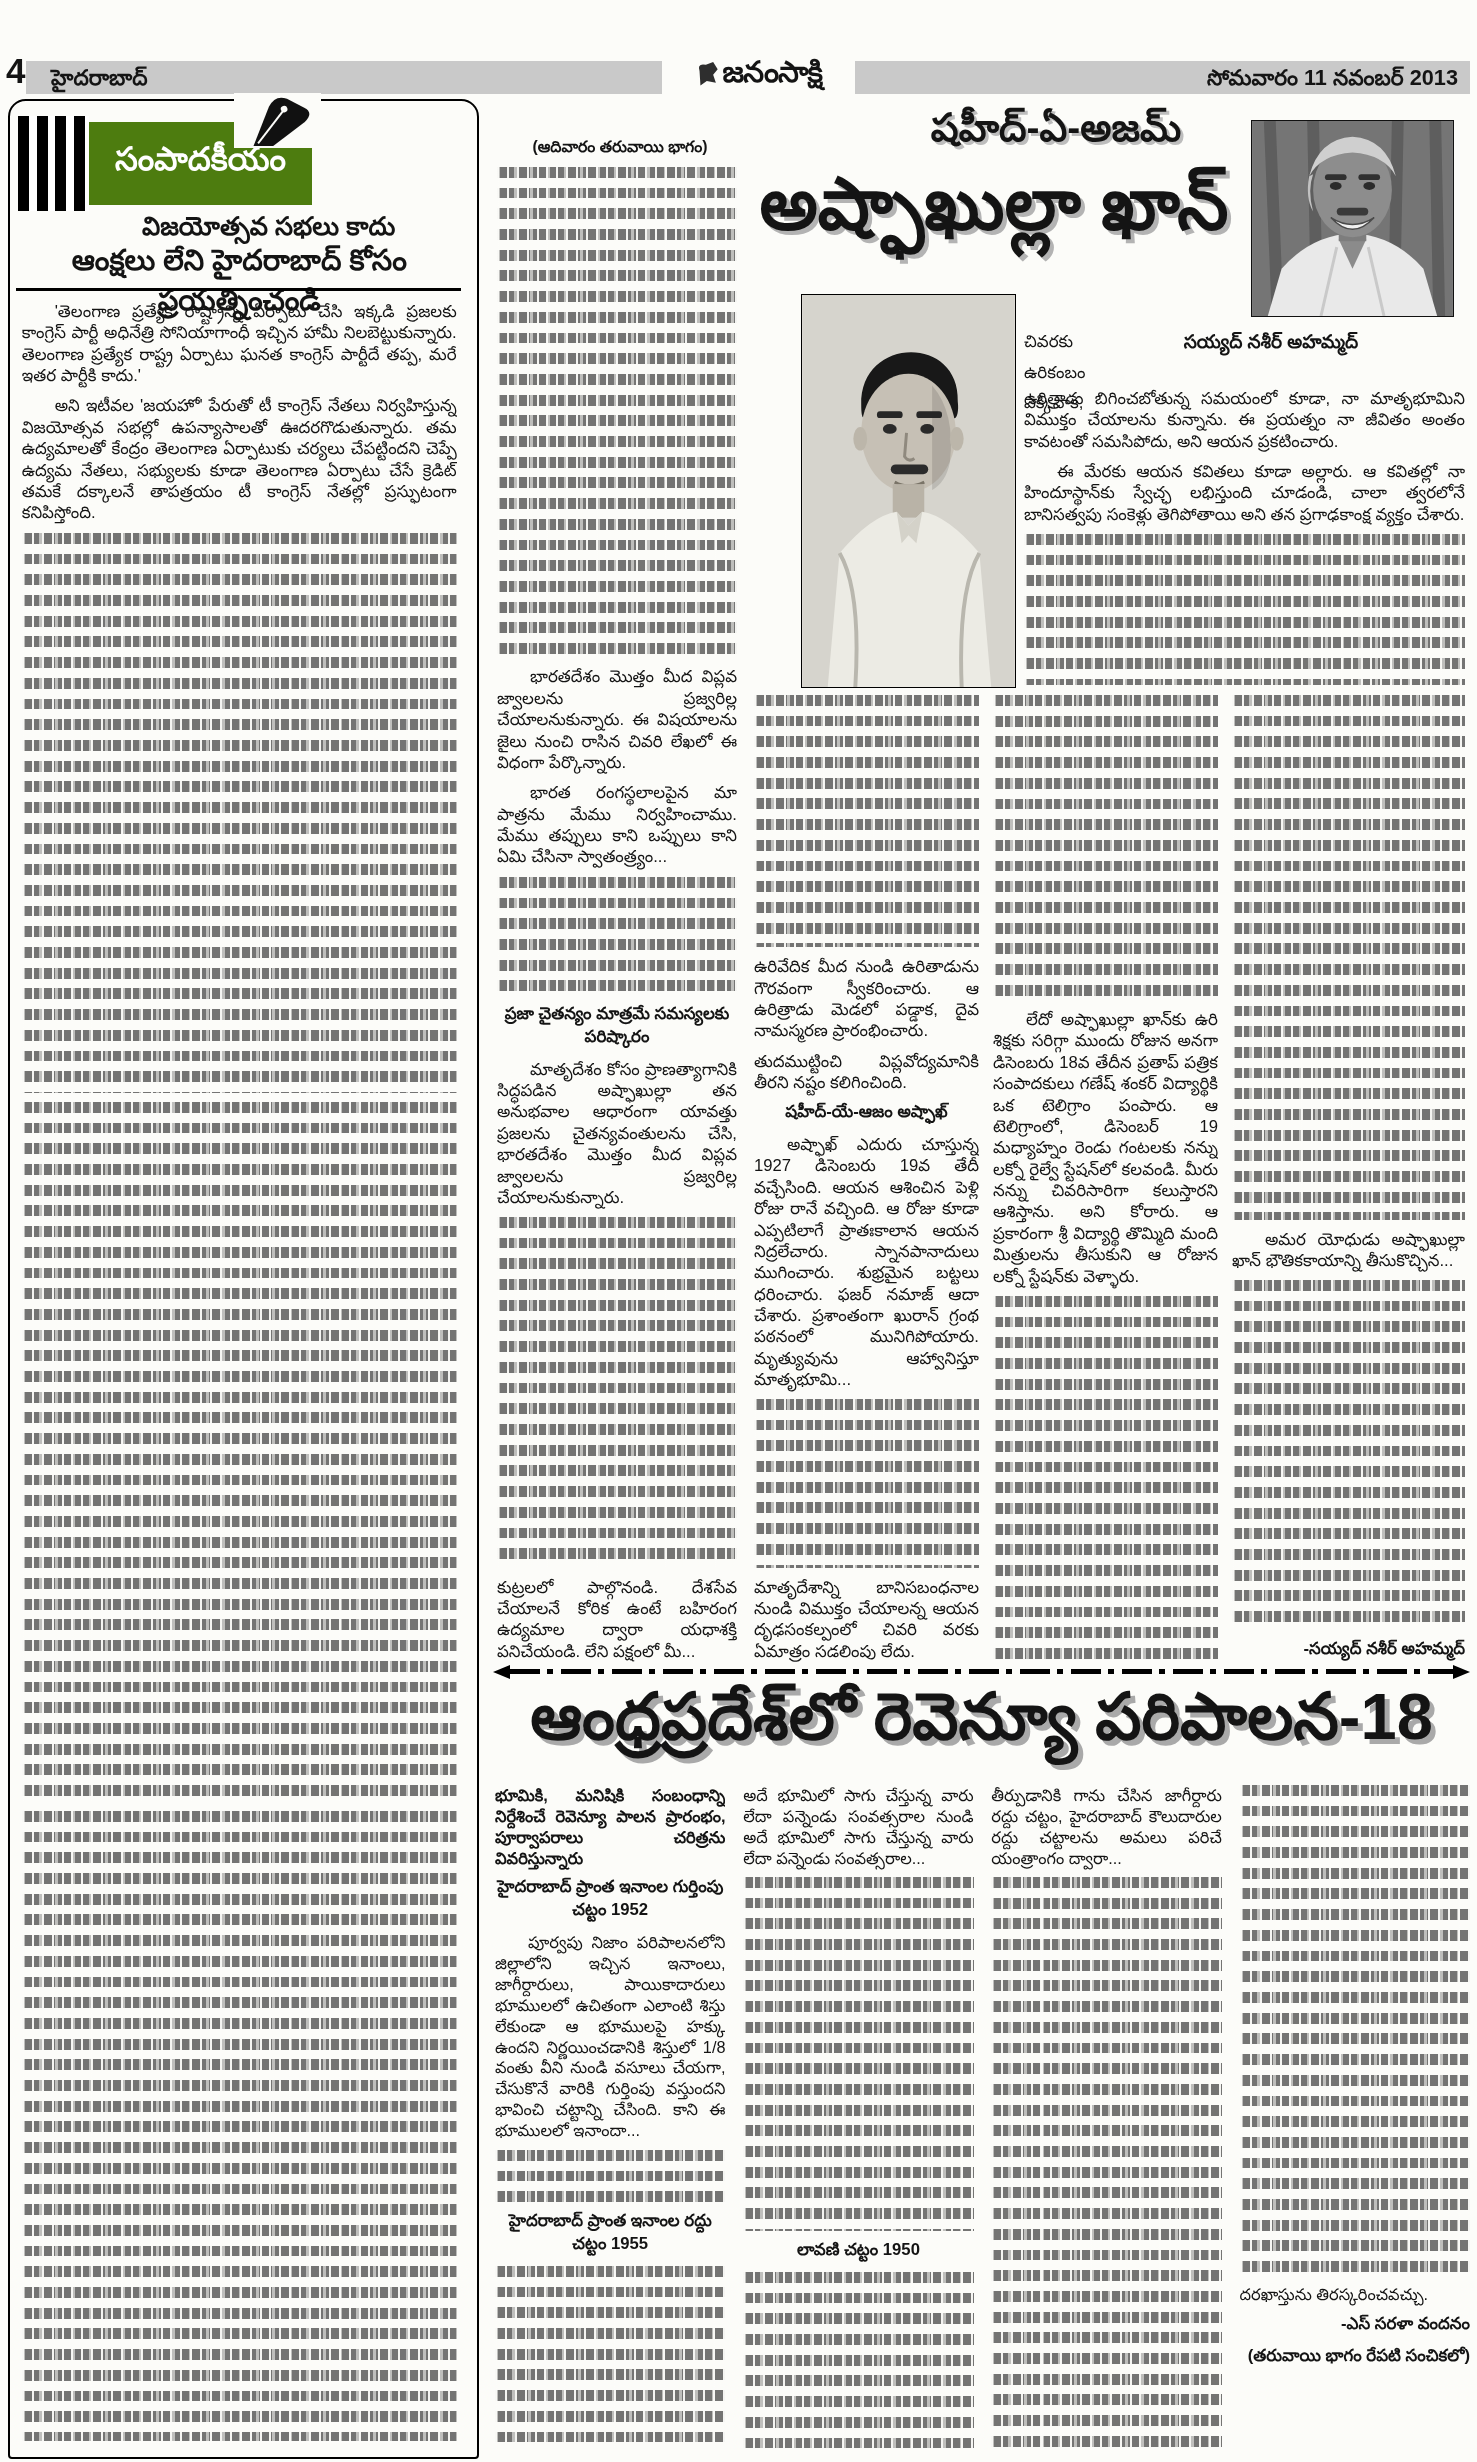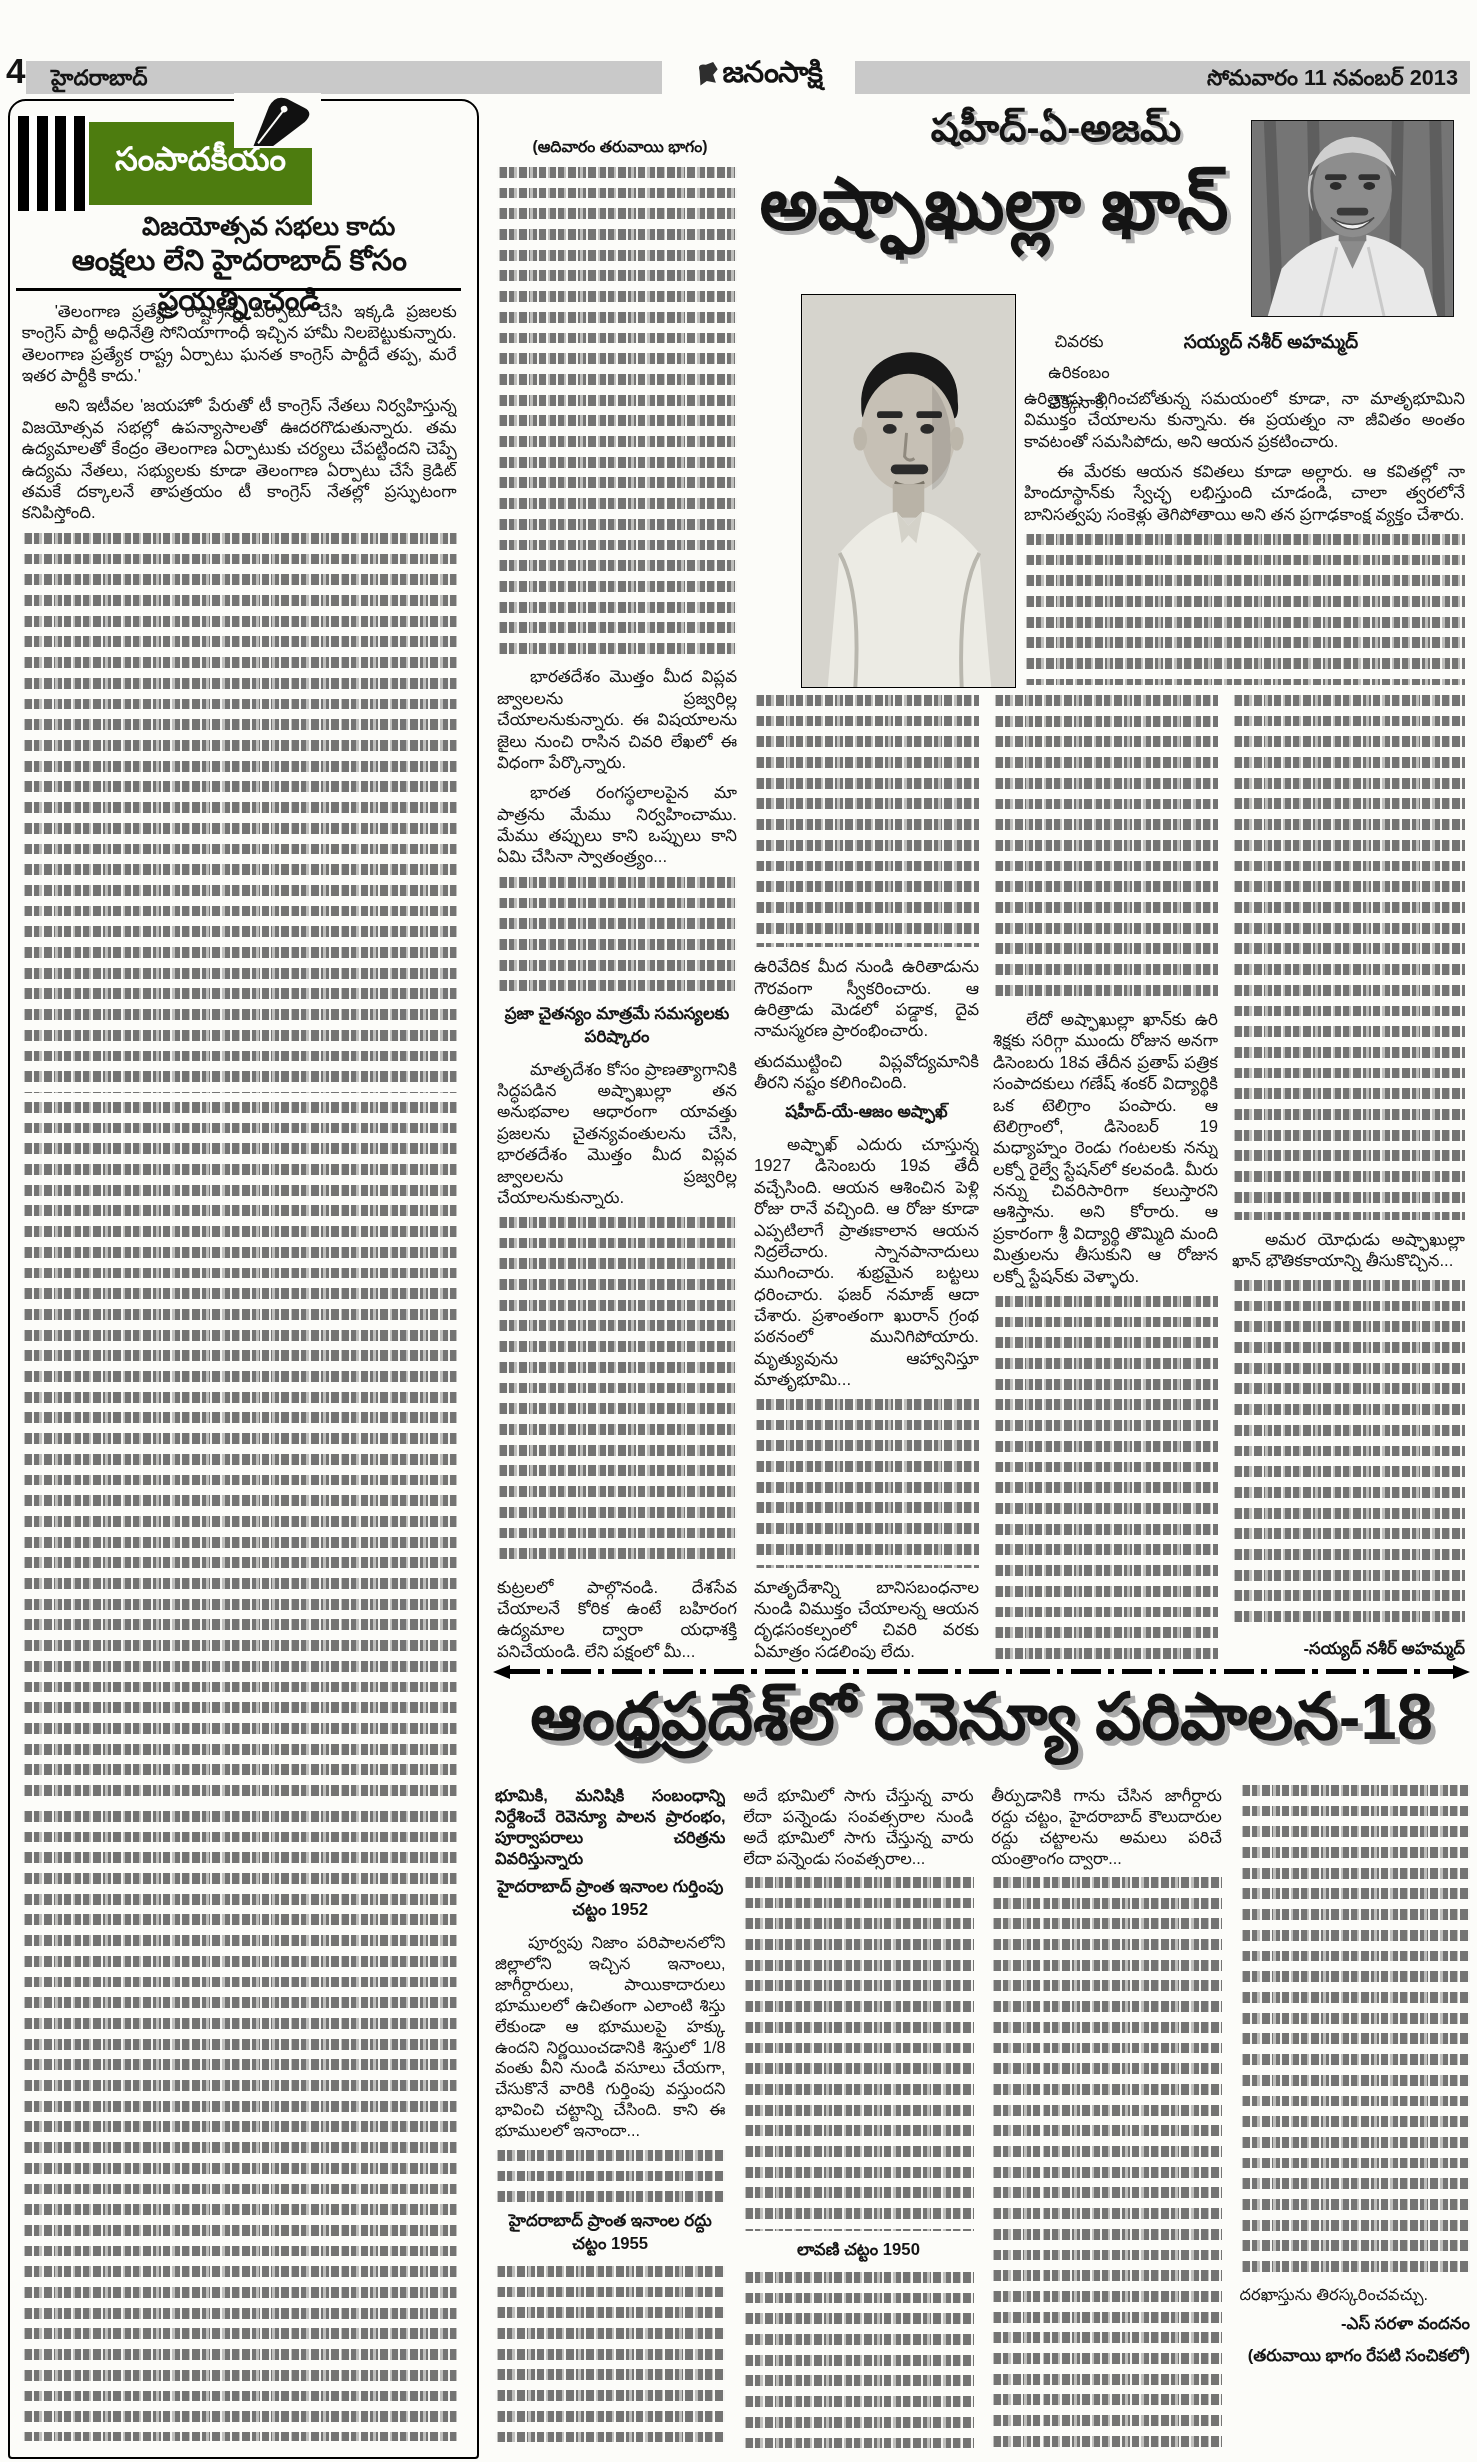--- a/index.html
+++ b/index.html
@@ -42,21 +42,21 @@
   
   .shnote{left:497px;top:138px;width:246px;text-align:center;font-weight:800;font-size:15.8px;}
   .shcol1{left:497px;top:167px;width:240px;height:1495px;}
   .kicker{left:859px;top:106px;width:394px;text-align:center;font-size:39px;font-weight:900;
           text-shadow:3px 3px 0 #bdbdbd;white-space:nowrap;}
   .mainhead{left:731px;top:164px;width:526px;text-align:center;font-size:73px;font-weight:900;line-height:1.1;
           text-shadow:3.9px 3.9px 0 #b3b3b3;white-space:nowrap;}
   .sketchfrm{left:801px;top:294px;width:213px;height:392px;border:1px solid #000;}
   .photofrm{left:1251px;top:120px;width:201px;height:195px;border:1px solid #111;}
   .byline{left:1123px;top:331px;width:296px;text-align:center;font-weight:800;font-size:18.7px;}
-  .leadin{left:1024px;top:327px;width:110px;font-size:16.7px;line-height:30.5px;text-align:center;}
+  .leadin{left:1024px;top:327px;width:110px;font-size:16.7px;line-height:30.5px;}
   .shright{left:1024px;top:388px;width:441px;height:297px;}
   .shcol2{left:754px;top:695px;width:225px;height:967px;}
   .shcol3{left:993px;top:695px;width:225px;height:967px;}
   .shcol4{left:1232px;top:695px;width:233px;height:967px;}
 
   
   .divider{left:493px;top:1665px;width:977px;height:13.8px;display:flex;align-items:center;}
   .arrowL{width:0;height:0;border-top:7.9px solid transparent;border-bottom:7.9px solid transparent;border-right:17.7px solid #000;}
   .arrowR{width:0;height:0;border-top:7.9px solid transparent;border-bottom:7.9px solid transparent;border-left:17.7px solid #000;}
   .dashdot{flex:1;height:4.9px;background:repeating-linear-gradient(90deg,#000 0 29.6px,transparent 29.6px 37px,#000 37px 43px,transparent 43px 51px);}

